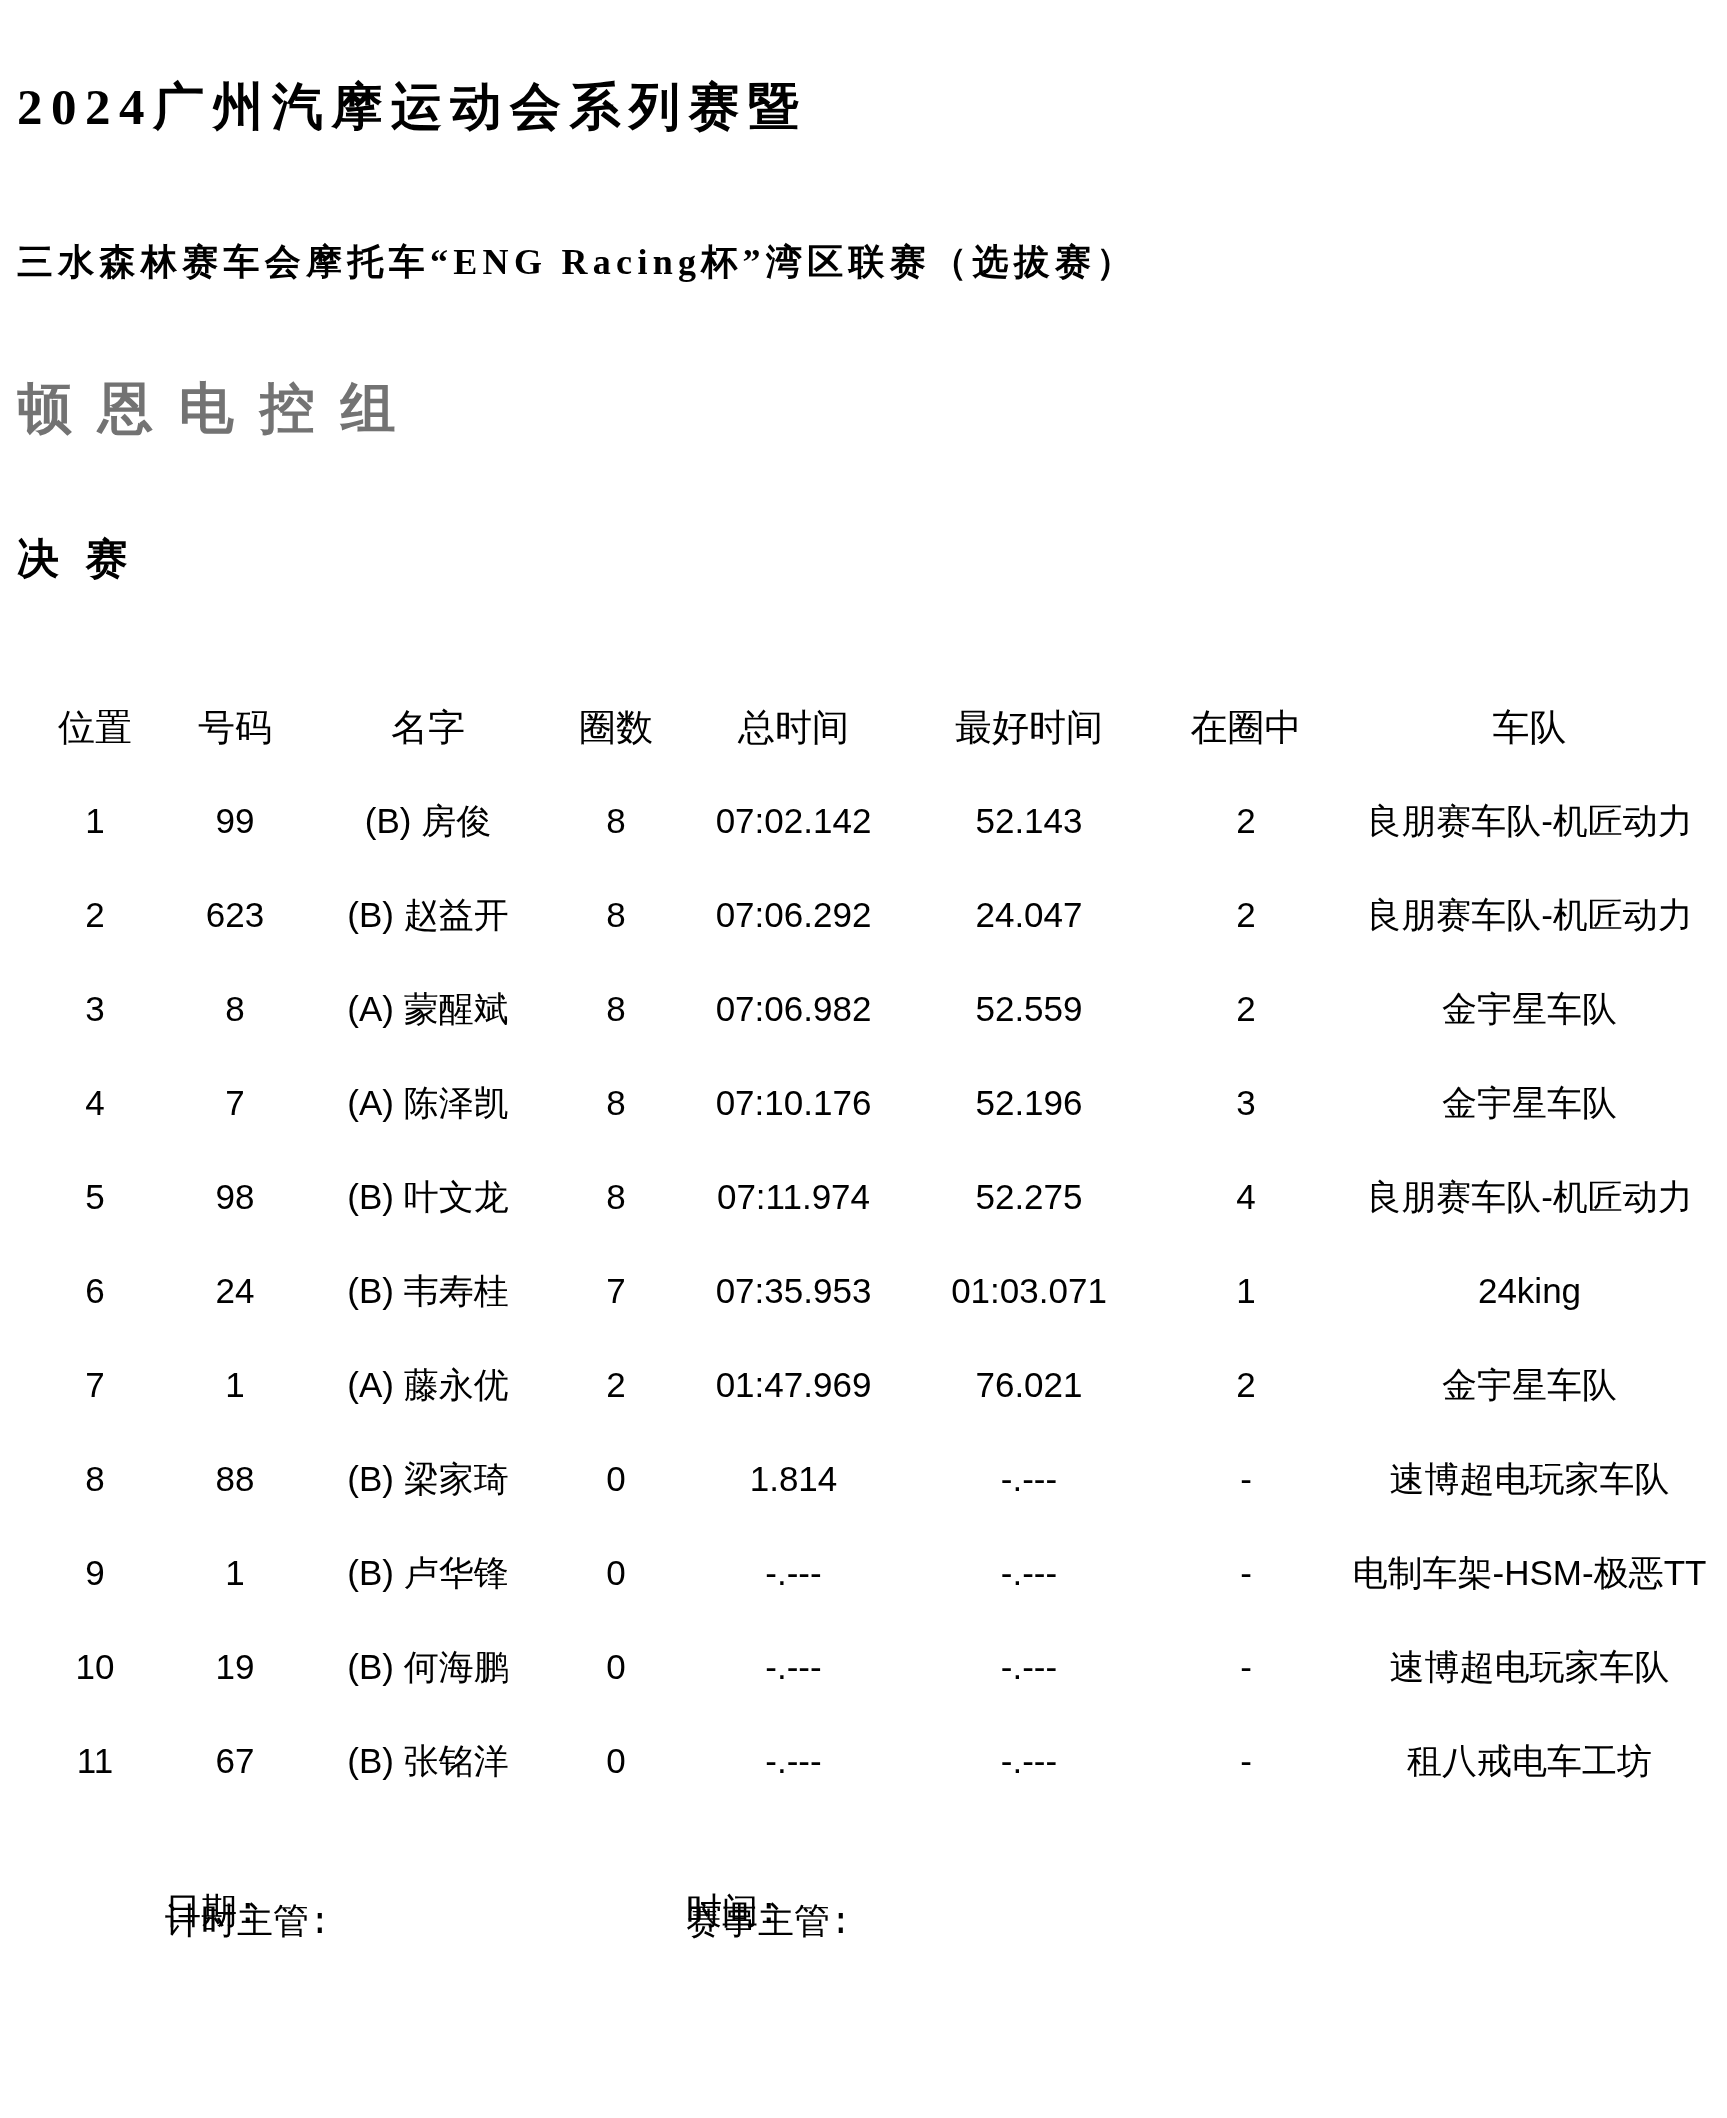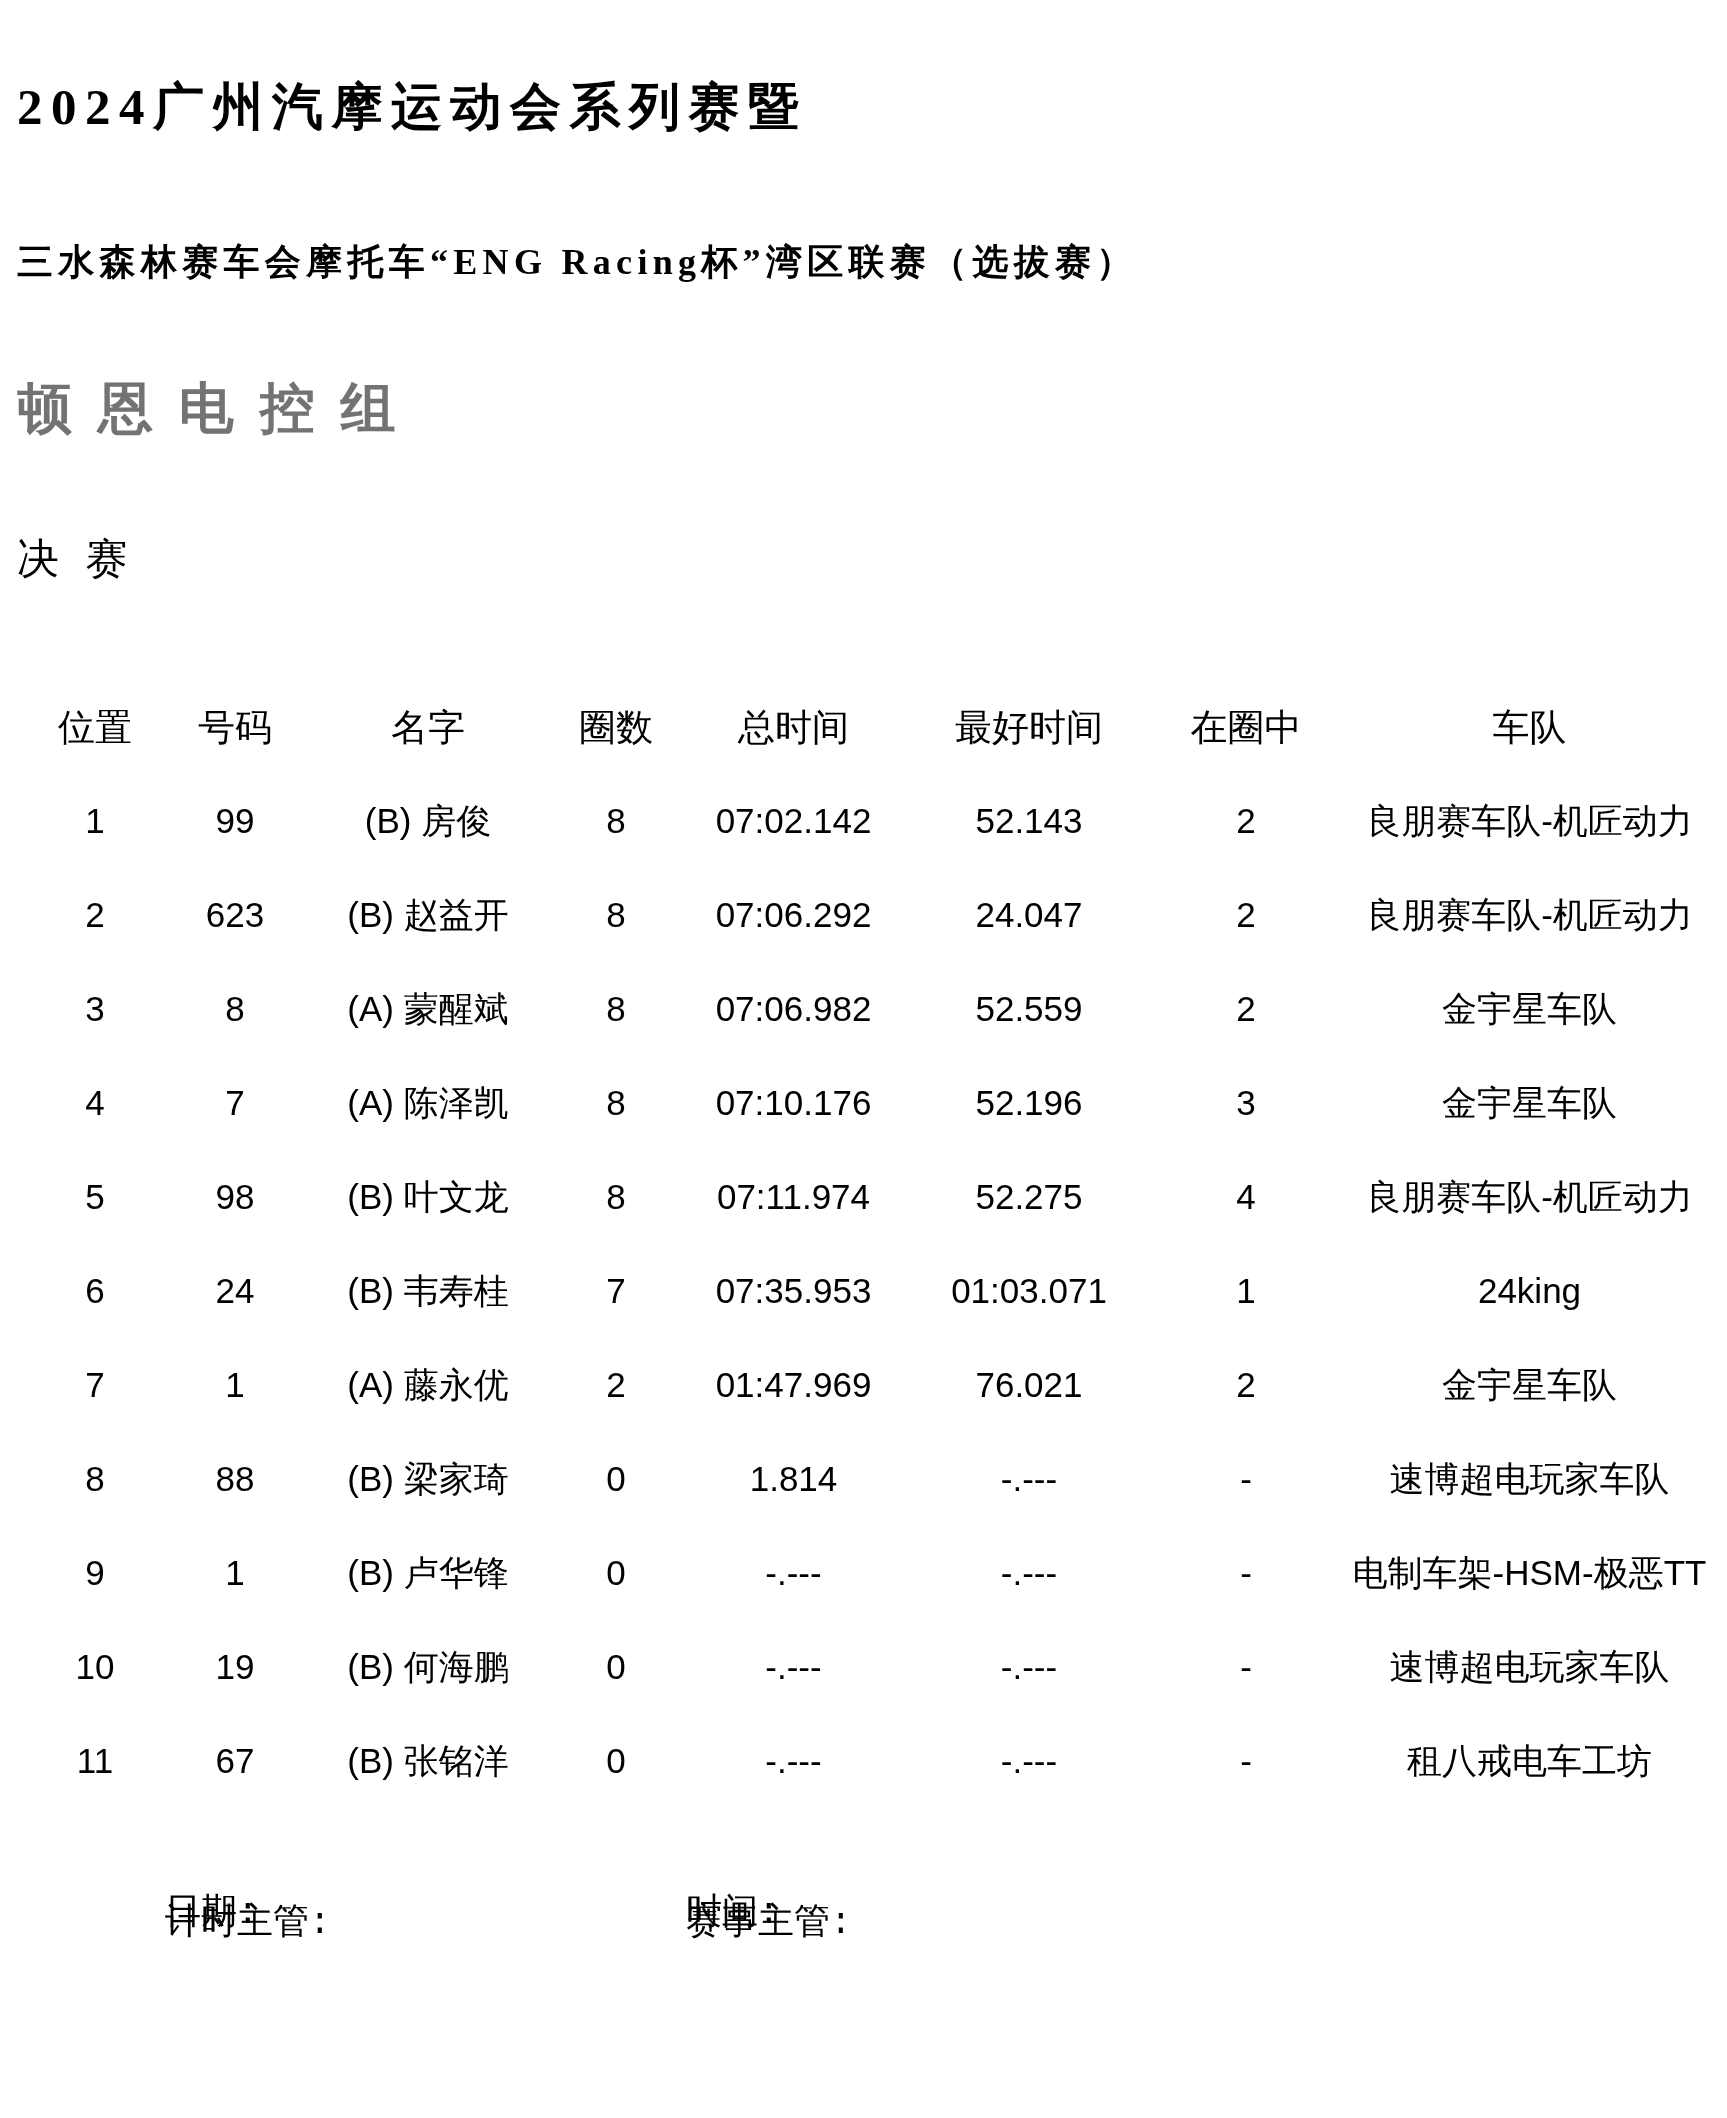--- a/index.html
+++ b/index.html
@@ -13,21 +13,21 @@
     font-weight:bold;font-size:51px;line-height:51px;letter-spacing:8.5px;
   }
   .title2{
     top:245px;font-family:"Liberation Serif","DejaVu Serif",serif;
     font-weight:bold;font-size:36px;line-height:34px;letter-spacing:5.3px;
   }
   .group{
     top:381px;font-weight:bold;font-size:55px;line-height:55px;letter-spacing:5.3px;
   }
   .round{
-    top:538px;font-weight:normal;font-size:42px;line-height:42px;letter-spacing:7.4px;
+    top:538px;font-weight:bold;font-size:42px;line-height:42px;letter-spacing:7.4px;
   }
   .results{position:absolute;top:681px;left:21px;width:1695px;}
   .thead{display:flex;height:92px;align-items:center;font-weight:normal;font-size:37px;}
   .row{display:flex;height:94px;align-items:center;font-size:35px;}
   .cell{text-align:center;white-space:nowrap;line-height:1;}
   .c1{width:148px;}
   .c2{width:132px;}
   .c3{width:254px;}
   .c4{width:122px;}
   .c5{width:233px;}

